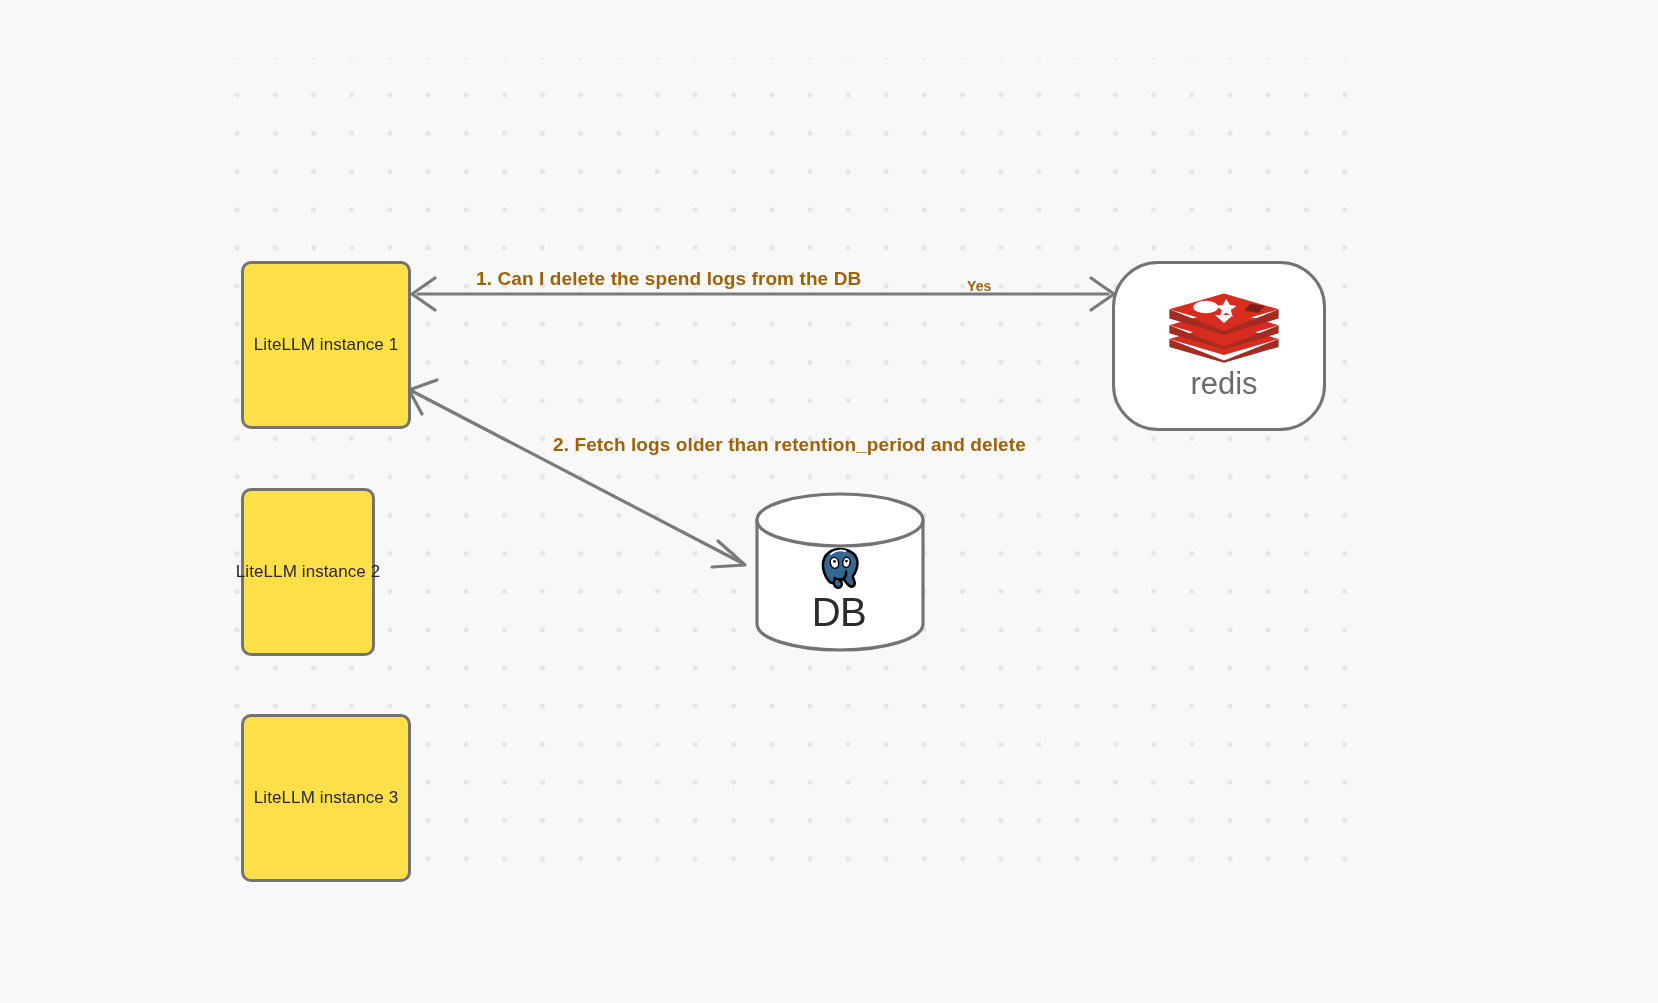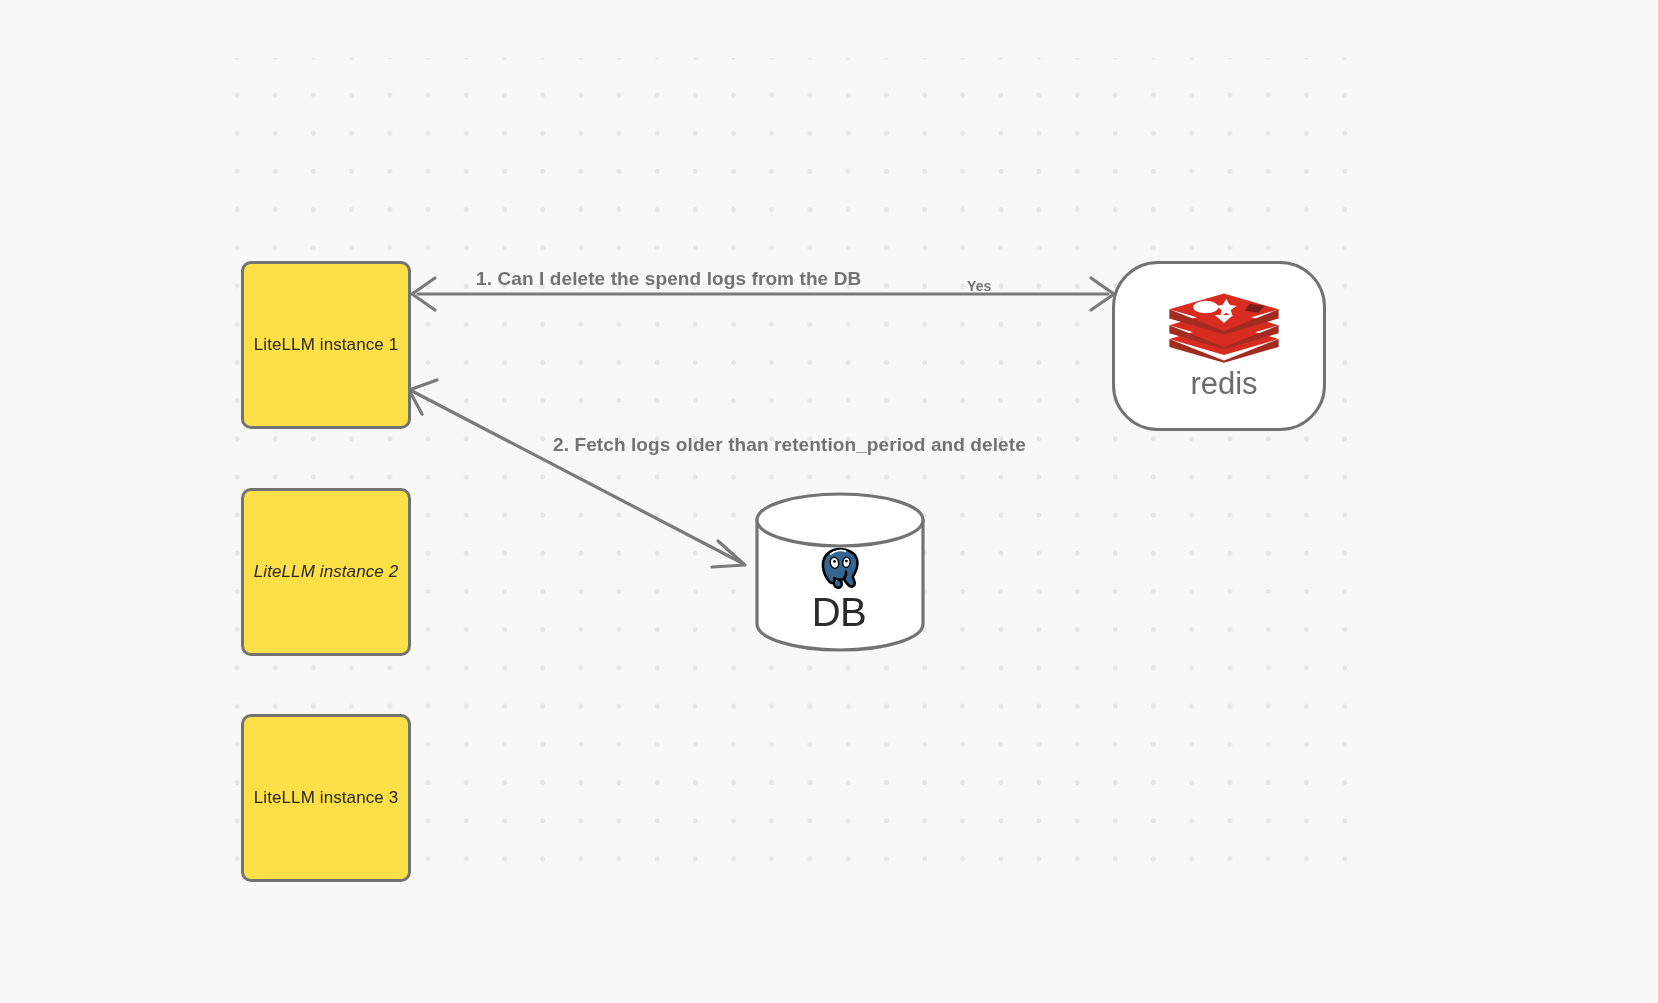--- a/index.html
+++ b/index.html
@@ -48,21 +48,21 @@
   }
   .instance-box .box-label {
     font-size: 17px;
     color: #27272a;
     font-family: "Liberation Sans", sans-serif;
     letter-spacing: 0.1px;
     white-space: nowrap;
   }
 
   #instance-1 { left: 241px; top: 261px; width: 170px; height: 168px; }
-  #instance-2 { left: 241px; top: 488px; width: 170px; height: 168px; font-style: italic; }
+  #instance-2 { left: 241px; top: 488px; width: 134px; height: 168px; }
   #instance-3 { left: 241px; top: 714px; width: 170px; height: 168px; }
 
   
   #redis-node {
     position: absolute;
     left: 1112px;
     top: 261px;
     width: 214px;
     height: 170px;
     box-sizing: border-box;
@@ -120,21 +120,21 @@
     width: 1658px;
     height: 1003px;
     pointer-events: none;
   }
 
   
   .edge-label {
     position: absolute;
     font-family: "Liberation Sans", sans-serif;
     font-weight: bold;
-    color: #737373;
+    color: #a16207;
     white-space: nowrap;
     letter-spacing: 0.1px;
   }
   #label-step-1 {
     left: 476px;
     top: 268px;
     font-size: 19px;
   }
   #label-yes {
     left: 967px;

